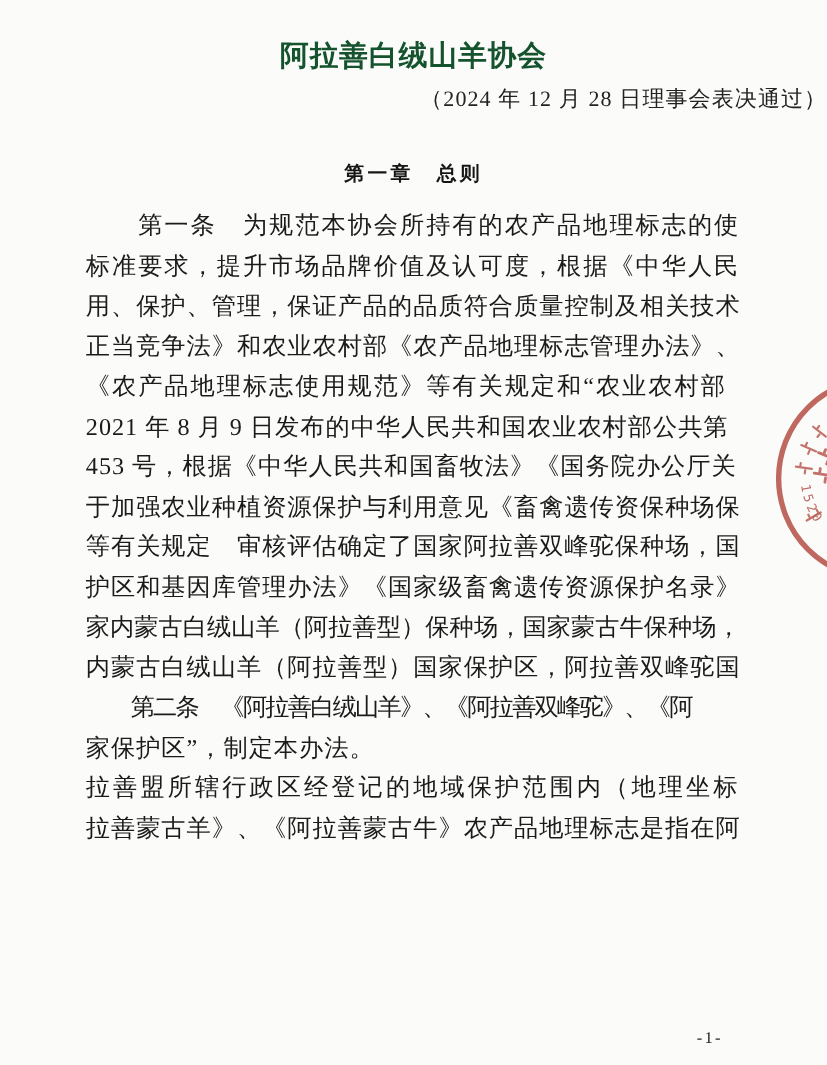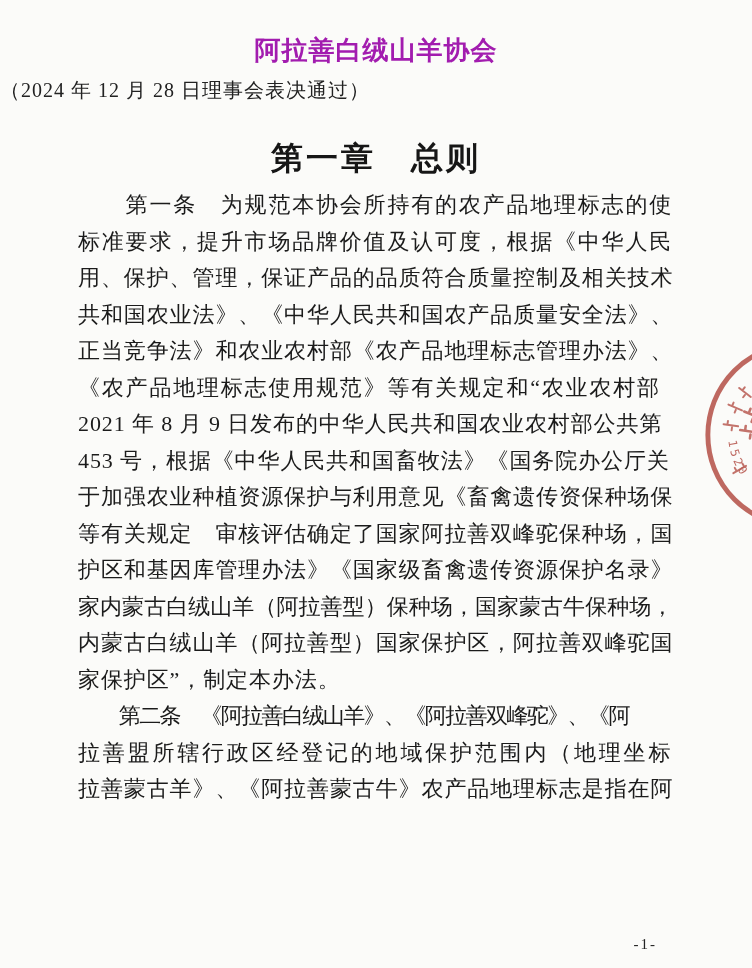--- a/index.html
+++ b/index.html
@@ -15,35 +15,35 @@
     color: #1c1c1c;
     overflow: hidden;
   }
   .titles { padding-top: 30px; text-align: center; }
   .doc-title {
     font-family: "Liberation Sans", "DejaVu Sans", sans-serif;
     font-weight: 700;
     font-size: 26px;
     line-height: 41px;
     letter-spacing: 1px;
-    color: #a21caf;
+    color: #14532d;
   }
   .approval {
     margin-top: 5px;
     font-size: 20px;
     line-height: 29px;
     letter-spacing: 1px;
-    text-align: left;
+    text-align: right;
     color: #222;
   }
   .chapter {
     margin-top: 38px;
     font-family: "Liberation Sans", "DejaVu Sans", sans-serif;
     font-weight: 700;
-    font-size: 32px;
+    font-size: 18px;
     line-height: 30px;
     letter-spacing: 3px;
     text-align: center;
     color: #161616;
   }
   .body-text {
     margin-top: 14px;
     padding: 0 78px 0 78px;
     font-size: 22px;
   }
@@ -86,32 +86,31 @@
     <div class="doc-title">阿拉善白绒山羊协会</div>
     <div class="approval">（2024 年 12 月 28 日理事会表决通过）</div>
   </div>
 
   <div class="chapter">第一章　总则</div>
 
   <div class="body-text">
     <div class="line w1">　　第一条　为规范本协会所持有的农产品地理标志的使</div>
     <div class="line w1">标准要求，提升市场品牌价值及认可度，根据《中华人民</div>
     <div class="line">用、保护、管理，保证产品的品质符合质量控制及相关技术</div>
-    <div class="line">共和国农业法》、《中华人民共和国农产品质量安全法》、</div>
     <div class="line">正当竞争法》和农业农村部《农产品地理标志管理办法》、</div>
     <div class="line w1">《农产品地理标志使用规范》等有关规定和“农业农村部</div>
     <div class="line">2021 年 8 月 9 日发布的中华人民共和国农业农村部公共第</div>
     <div class="line">453 号，根据《中华人民共和国畜牧法》《国务院办公厅关</div>
     <div class="line">于加强农业种植资源保护与利用意见《畜禽遗传资保种场保</div>
     <div class="line">等有关规定　审核评估确定了国家阿拉善双峰驼保种场，国</div>
     <div class="line">护区和基因库管理办法》《国家级畜禽遗传资源保护名录》</div>
     <div class="line t1">家内蒙古白绒山羊（阿拉善型）保种场，国家蒙古牛保种场，</div>
     <div class="line">内蒙古白绒山羊（阿拉善型）国家保护区，阿拉善双峰驼国</div>
+    <div class="line t2">　　第二条　《阿拉善白绒山羊》、《阿拉善双峰驼》、《阿</div>
     <div class="line">家保护区”，制定本办法。</div>
-    <div class="line t2">　　第二条　《阿拉善白绒山羊》、《阿拉善双峰驼》、《阿</div>
     <div class="line w2">拉善盟所辖行政区经登记的地域保护范围内（地理坐标</div>
     <div class="line">拉善蒙古羊》、《阿拉善蒙古牛》农产品地理标志是指在阿</div>
   </div>
 
   <div class="stamp">
     <svg width="196" height="196" viewBox="0 0 200 200" aria-hidden="true">
       <g fill="none" stroke-linecap="round">
         <circle cx="100" cy="100" r="93" stroke-width="5" opacity="0.92" stroke="#b2463d"></circle>
         <g stroke-width="2" opacity="0.85" stroke="#b2463d">
           <path d="M0 0 l15 0 M4 -4 l0 3 M9 2 l0 3" transform="translate(23,89) rotate(8)"></path>

